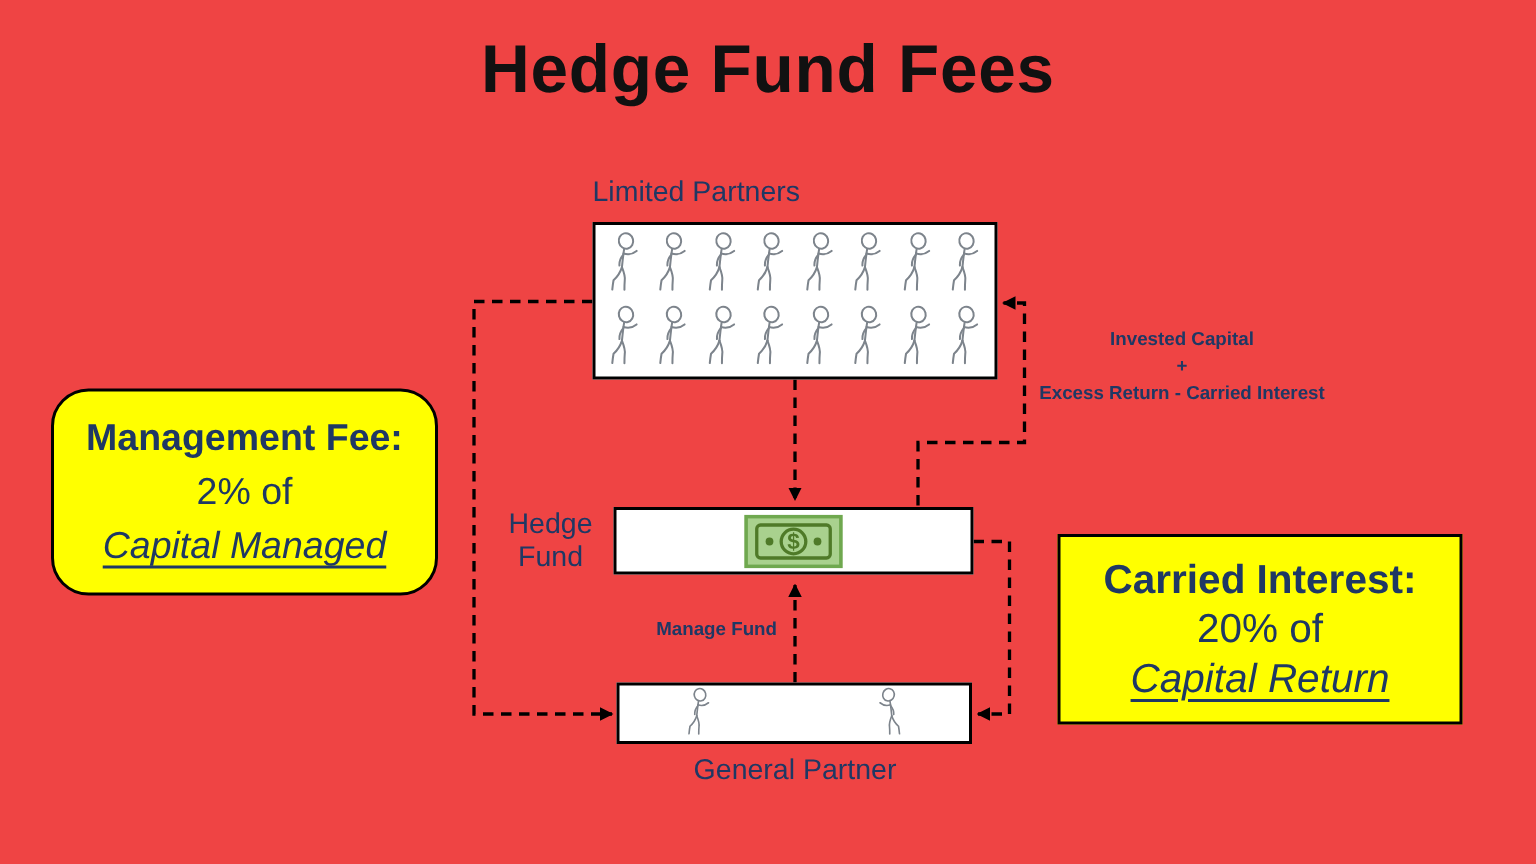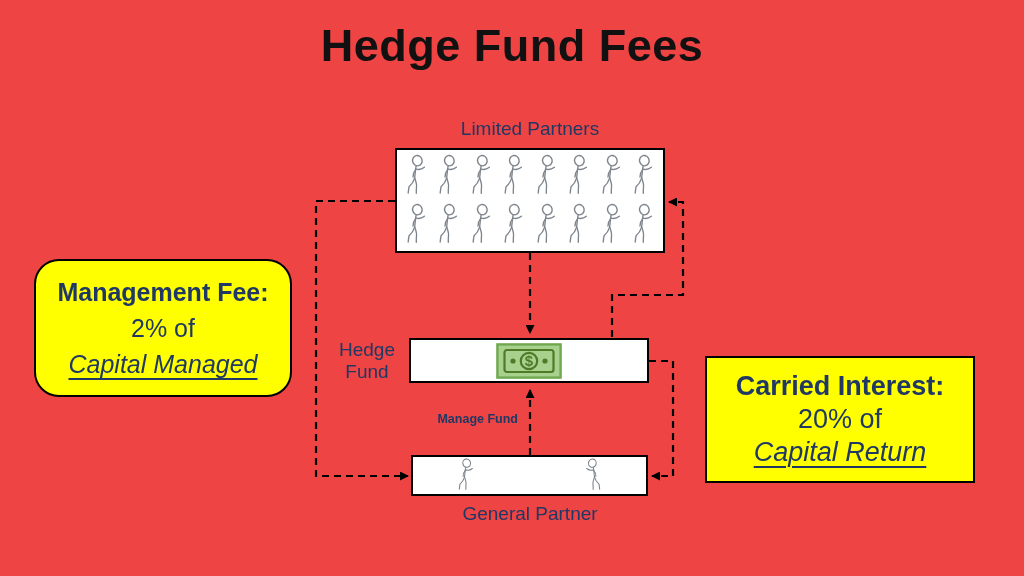--- a/index.html
+++ b/index.html
@@ -24,21 +24,21 @@
   .connectors{position:absolute;left:0;top:0;width:1024px;height:576px;pointer-events:none;}
   .flow{stroke:var(--line-black);stroke-width:2.2;fill:none;stroke-dasharray:7 5;}
   .arrowhead{fill:var(--line-black);}
 
   .box{position:absolute;background:#ffffff;border:2.5px solid var(--line-black);box-sizing:border-box;}
   .lp-box{left:395px;top:148px;width:270px;height:105px;}
   .hf-box{left:409px;top:338px;width:240px;height:45px;display:flex;align-items:center;justify-content:center;}
   .gp-box{left:411px;top:455px;width:237px;height:41px;}
 
   .diagram-label{position:absolute;color:var(--text-navy);font-size:19px;}
-  .lp-label{left:395px;top:118px;width:270px;text-align:center;}
+  .lp-label{left:395px;top:118px;width:270px;}
   .gp-label{left:395px;top:503px;width:270px;text-align:center;}
   .hf-label{left:329px;top:339px;width:76px;text-align:center;line-height:22px;}
 
   .small-flow-label{position:absolute;color:var(--text-navy);font-weight:bold;font-size:12.5px;}
   .dist-label{left:660px;top:217px;width:256px;text-align:center;line-height:18px;}
   .manage-label{left:395px;top:412px;width:123px;text-align:right;}
 
   .lp-persons{display:grid;grid-template-columns:repeat(8,1fr);height:100%;align-items:center;justify-items:center;padding:1px 3px;box-sizing:border-box;}
   .lp-persons .person{height:44px;width:27px;}
   .gp-persons{display:flex;justify-content:space-between;align-items:center;height:100%;padding:0 42px;box-sizing:border-box;}
@@ -299,20 +299,25 @@
       <path d="M12.2 14.2 C15 15.3 18 14.7 20.6 12.6"></path>
       <path d="M12.2 14.8 C10.2 17.2 9.4 19.6 9.6 22"></path>
       <path d="M11.2 23 C10 27 7.6 29.8 5.8 31.4 C5.4 33.6 5.2 35.4 5 37.4"></path>
       <path d="M11.2 23 C12.6 26.6 13.4 29.4 13 31.6 C12.8 33.8 12.8 35.6 12.8 37.6"></path>
     </g>
   </svg>
 </div>
   </div>
   <div class="diagram-label gp-label">General Partner</div>
 
+  <div class="small-flow-label dist-label">
+    <div>Invested Capital</div>
+    <div>+</div>
+    <div>Excess Return - Carried Interest</div>
+  </div>
 
   <div class="callout callout-left">
     <div class="co-head">Management Fee:</div>
     <div class="co-rate">2% of</div>
     <div class="co-basis">Capital Managed</div>
   </div>
 
   <div class="callout callout-right">
     <div class="co-head">Carried Interest:</div>
     <div class="co-rate">20% of</div>

